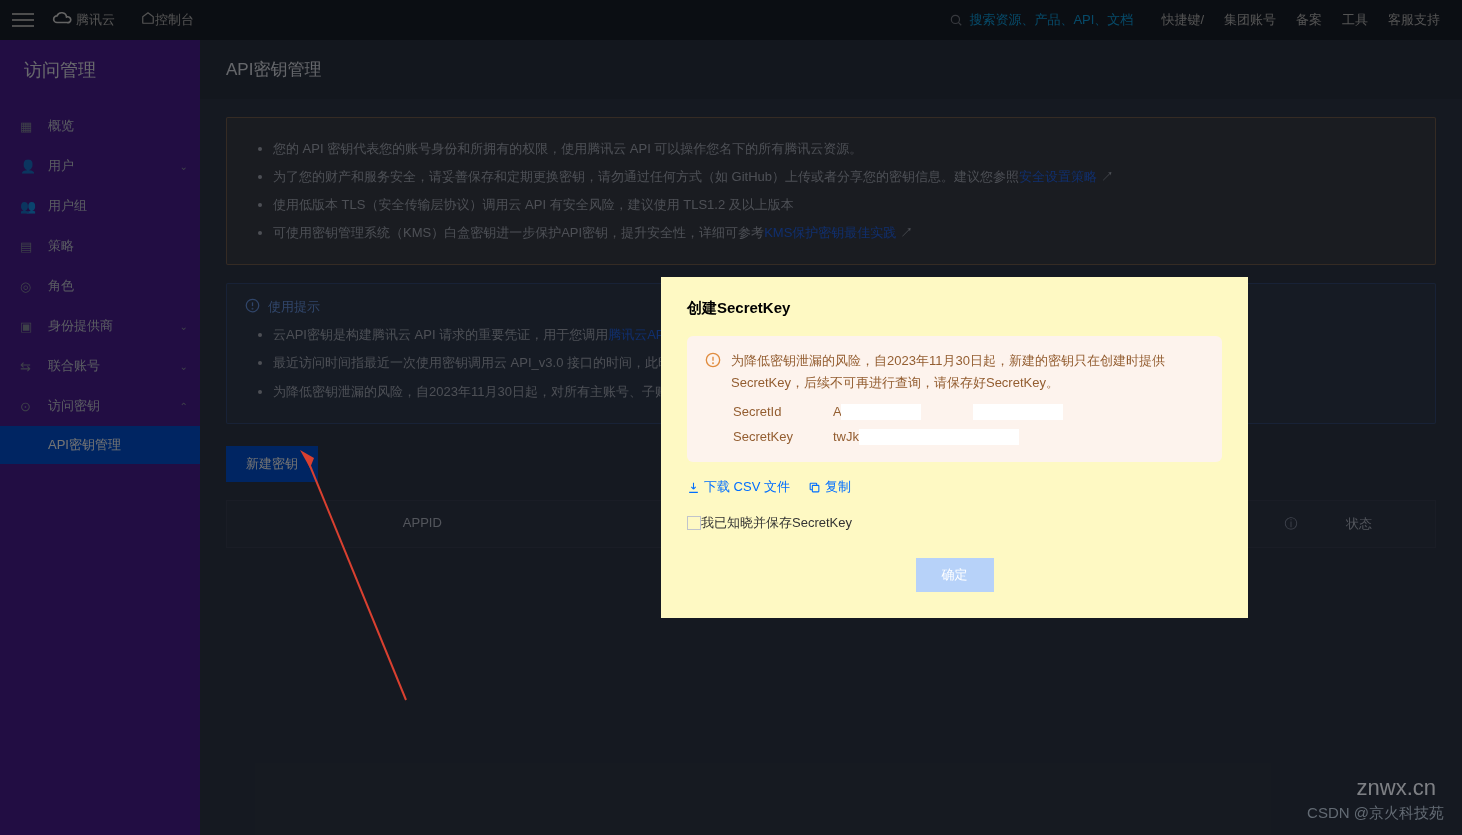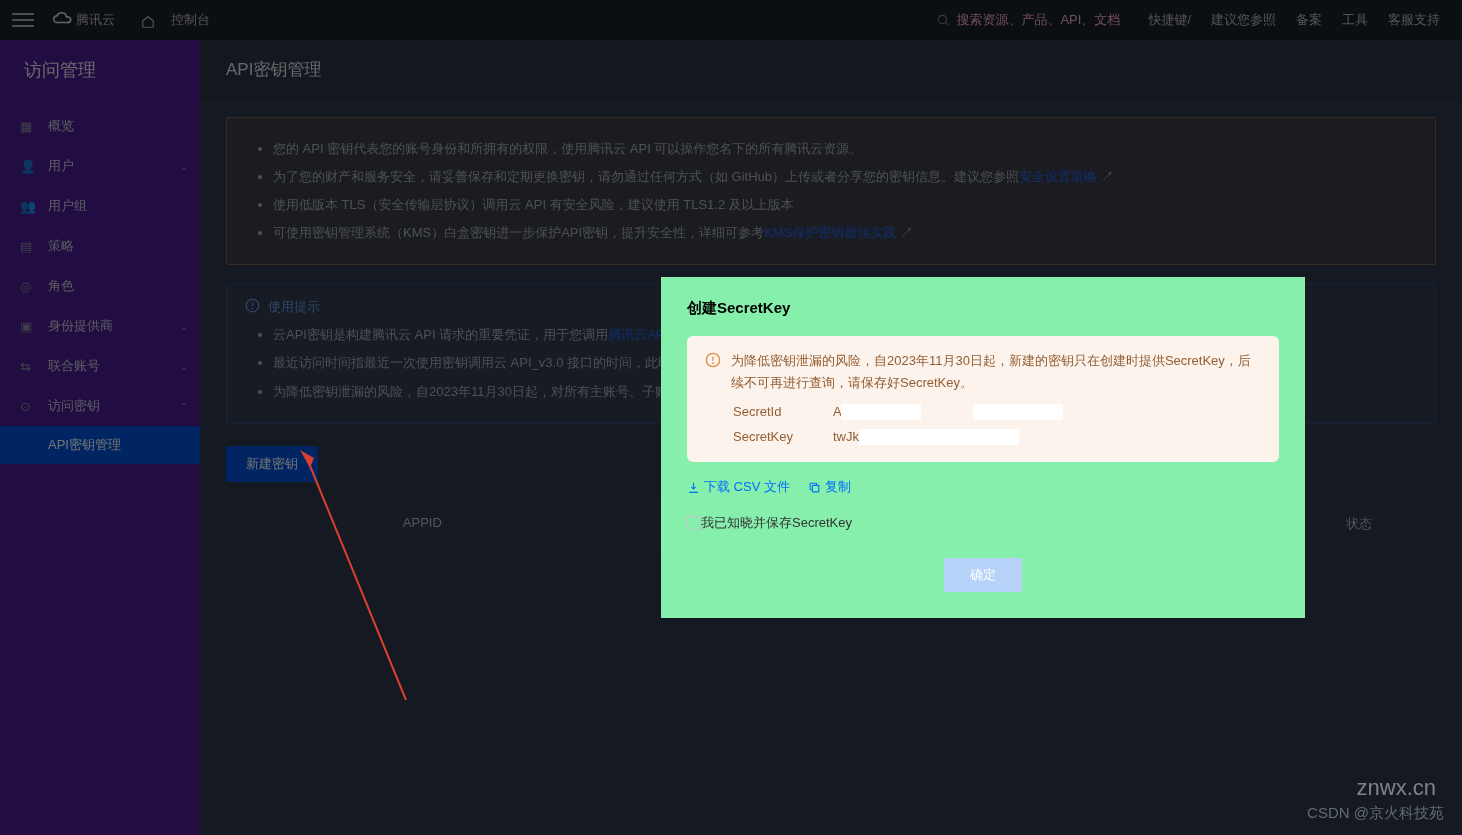--- a/index.html
+++ b/index.html
@@ -24,23 +24,23 @@
       display: flex;
       align-items: center;
       padding: 0 12px;
       color: #bbb;
       font-size: 13px;
     }
     .hamburger-icon { width: 22px; height: 22px; display: flex; flex-direction: column; justify-content: center; gap: 4px; cursor: pointer; margin-right: 18px;}
     .hamburger-icon span { height: 2px; background: #aaa; display: block; }
     .logo { display: flex; align-items: center; margin-right: 18px; }
     .logo svg { margin-right: 4px; }
-    .console-link { display: flex; align-items: flex-end; gap: 16px; margin-left: 8px;}
+    .console-link { display: flex; align-items: flex-start; gap: 0; margin-left: 8px;}
     .topbar .spacer { flex: 1; }
-    .search-box { display: flex; align-items: center; gap: 6px; margin-right: 18px; color: #f9a8d4;}
+    .search-box { display: flex; align-items: center; gap: 6px; margin-right: 18px; color: #0ea5e9;}
     .topbar .right-item { margin: 0 10px; color: #bbb; cursor: pointer; font-size: 13px; }
 
     
     .layout { display: flex; height: calc(100% - 40px); }
     .sidebar {
       width: 200px;
       background: #4c1d95;
       padding-top: 18px;
       color: #c7cdd8;
     }
@@ -82,24 +82,24 @@
       pointer-events: none;
     }
 
     
     .overlay {
       position: absolute; inset: 0;
       background: rgba(0,0,0,0.55);
     }
     .modal {
       position: absolute;
-      width: 644px;
+      width: 587px;
       left: 661px;
       top: 277px;
-      background: #86efac;
+      background: #fef9c3;
       color: #333;
       padding: 0 0 26px 0;
     }
     .modal-title { font-size: 15px; font-weight: 600; padding: 22px 26px 18px; color: #000;}
     .modal-body { padding: 0 26px; }
     .warn-box { background: #fdf3ed; border-radius: 6px; padding: 14px 18px 18px; margin-bottom: 16px;}
     .warn-top { display: flex; gap: 10px; color: #935d30; line-height: 1.7; font-size: 13px; }
     .warn-top .warn-svg { flex-shrink: 0; margin-top: 2px;}
     .kv { display: flex; margin-top: 10px; padding-left: 28px; font-size: 13px; color: #935d30; align-items: flex-end;}
     .kv-label { width: 100px; }
@@ -139,21 +139,21 @@
   </div>
   <div class="spacer"></div>
   <div class="search-box">
     <svg width="14" height="14" viewBox="0 0 24 24" fill="none" stroke="#7a7f8a" stroke-width="2">
         <circle cx="11" cy="11" r="7"></circle>
         <line x1="21" y1="21" x2="16" y2="16"></line>
       </svg>
     <span>搜索资源、产品、API、文档</span>
   </div>
   <span class="right-item">快捷键/</span>
-  <span class="right-item">建议您参照</span>
+  <span class="right-item">集团账号</span>
   <span class="right-item">备案</span>
   <span class="right-item">工具</span>
   <span class="right-item">客服支持</span>
 </div>
 
 <div class="layout">
 
   <div class="sidebar">
     <div class="sidebar-title">访问管理</div>
 

